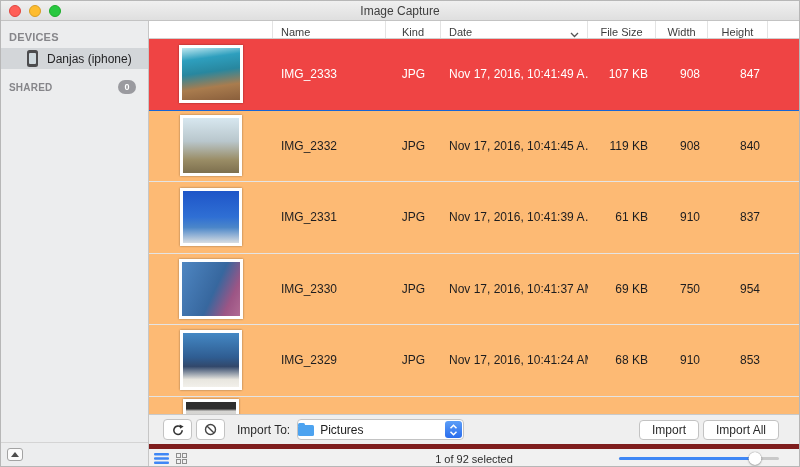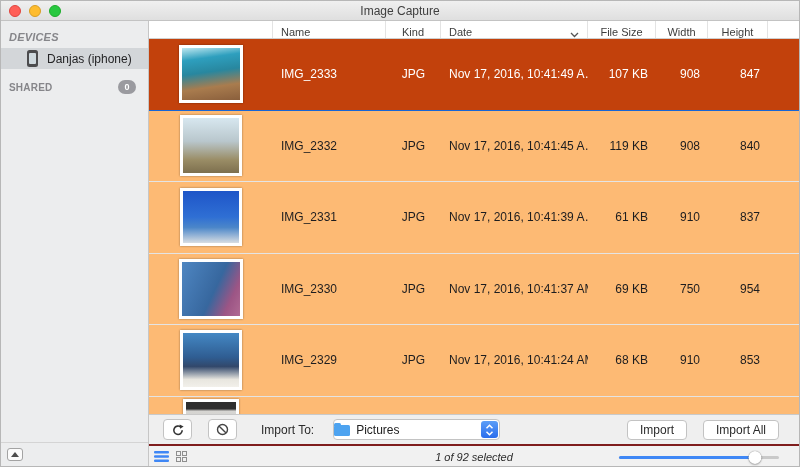--- a/index.html
+++ b/index.html
@@ -25,21 +25,21 @@
   .light.green{background:#28c840;border:1px solid #1dad2b;}
   .win-title{font-size:12px;color:#3f3f3f;}
   
   .body-row{flex:1;display:flex;min-height:0;}
   
   .sidebar{
     width:148px;flex:0 0 148px;background:#ecedee;
     border-right:1px solid #c6c6c6;
     display:flex;flex-direction:column;font-size:12px;
   }
-  .sb-header{font-size:11px;font-weight:700;color:#86868a;padding:10px 8px 5px 8px;letter-spacing:.2px;font-style:italic;}
+  .sb-header{font-size:11px;font-weight:700;color:#86868a;padding:10px 8px 5px 8px;letter-spacing:.2px;}
   .device-item{height:21px;display:flex;align-items:center;background:#d3d6d9;padding-left:26px;gap:9px;}
   .iphone-icon{width:11px;height:17px;background:#4c4c4e;border-radius:2.5px;display:flex;align-items:center;justify-content:center;}
   .iphone-screen{width:7px;height:11px;background:#cfd9de;border-radius:1px;}
   .device-label{color:#242426;font-size:12px;}
   .shared-row{display:flex;align-items:center;padding:11px 12px 0 8px;}
   .shared-label{font-size:10px;font-weight:700;color:#86868a;letter-spacing:.2px;}
   .badge{margin-left:auto;min-width:18px;height:14px;border-radius:8px;background:#9a9a9f;color:#fff;
     font-size:9px;font-weight:700;display:flex;align-items:center;justify-content:center;padding:0 5px;}
   .sb-footer{margin-top:auto;height:24px;border-top:1px solid #d4d4d4;display:flex;align-items:center;padding-left:6px;}
   .device-settings-btn{width:16px;height:13px;border:1px solid #a3a3a3;border-radius:3px;background:#fbfbfb;
@@ -48,47 +48,47 @@
   
   .main{flex:1;display:flex;flex-direction:column;min-width:0;}
   .grid-cols{display:grid;grid-template-columns:124px 113px 55px 147px 68px 52px 60px 1fr;}
   .thead{height:18px;flex:0 0 18px;background:#fff;border-bottom:1px solid #cfcfcf;font-size:11px;color:#3d3d3d;}
   .th{height:100%;display:flex;align-items:flex-end;padding:0 8px;border-right:1px solid #e3e3e3;overflow:hidden;white-space:nowrap;}
   .th.center{justify-content:center;}
   .th.spread{justify-content:space-between;}
   .th.filler{border-right:none;}
   .rows{height:375px;flex:0 0 375px;overflow:hidden;background:#fff;}
   .row{height:71.5px;align-items:center;border-bottom:1px solid #e4e4e4;font-size:12px;color:#1d1d1f;background:#fdba74;}
-  .row.selected{background:#c2410c;color:#fff;border-bottom-color:#1666d6;}
+  .row.selected{background:#ef4444;color:#fff;border-bottom-color:#1666d6;}
   .cell{padding:0 8px;overflow:hidden;white-space:nowrap;}
   .cell.kind{text-align:center;}
   .cell.num{text-align:right;}
   .thumb-cell{height:100%;display:flex;align-items:center;justify-content:center;padding:0;}
   .row.partial .thumb-cell{align-items:flex-start;padding-top:2px;}
   .thumb{background:#fff;padding:3px;box-shadow:0 0 2px rgba(0,0,0,.4);font-size:0;}
   .thumb-img{display:block;}
   
   .toolbar{height:30px;flex:0 0 30px;background:#efefef;border-top:1px solid #c9c9c9;
-    display:flex;align-items:center;padding:0 20px 0 14px;gap:16px;}
+    display:flex;align-items:center;padding:0 20px 0 14px;gap:4px;}
   .tool-btn{width:29px;height:21px;background:#fff;border:1px solid #c3c3c3;border-radius:4px;
     display:flex;align-items:center;justify-content:center;padding:0;}
   .import-label{font-size:12px;color:#2b2b2b;margin-left:8px;}
   .dest-select{width:167px;height:21px;background:#fff;border:1px solid #c3c3c3;border-radius:4px;
     display:flex;align-items:center;gap:6px;padding-left:0;position:relative;margin-left:3px;}
   .folder-icon{width:16px;height:11px;background:#4da3f0;border-radius:1.5px;position:relative;margin-top:2px;}
   .folder-icon::before{content:"";position:absolute;top:-2px;left:0;width:7px;height:3px;background:#4da3f0;border-radius:1.5px 1.5px 0 0;}
   .dest-text{font-size:12px;color:#222;}
   .stepper{position:absolute;right:1px;top:1px;bottom:1px;width:17px;border-radius:3px;
     background:linear-gradient(#5c9ef7,#2a6ded);display:flex;align-items:center;justify-content:center;}
   .tb-spacer{flex:1;}
   .push-btn{height:20px;padding:0 12px;background:#fff;border:1px solid #c3c3c3;border-radius:4px;
     font-size:12px;color:#2b2b2b;display:flex;align-items:center;white-space:nowrap;}
   
-  .statusbar{height:24px;flex:0 0 24px;background:#f1f1f1;border-top:2px solid #7f1d1d;
-    display:flex;align-items:center;padding:0 20px 0 5px;position:relative;font-style:italic;}
+  .statusbar{height:24px;flex:0 0 24px;background:#f1f1f1;border-top:5px solid #7f1d1d;
+    display:flex;align-items:center;padding:0 20px 0 5px;position:relative;}
   .view-icons{display:flex;gap:7px;align-items:center;z-index:1;}
   .sel-text{position:absolute;left:0;right:0;text-align:center;font-size:11px;color:#2b2b2b;}
   .slider{margin-left:auto;width:160px;height:13px;position:relative;display:flex;align-items:center;z-index:1;}
   .slider-track{width:100%;height:3px;background:#c9c9c9;border-radius:2px;}
   .slider-fill{position:absolute;left:0;height:3px;background:#3f87f5;border-radius:2px;}
   .slider-thumb{position:absolute;transform:translateX(-50%);width:13px;height:13px;background:#fff;border-radius:50%;
     box-shadow:0 0 1px rgba(0,0,0,.55),0 1px 2px rgba(0,0,0,.25);}
 </style>
 </head>
 <body>

